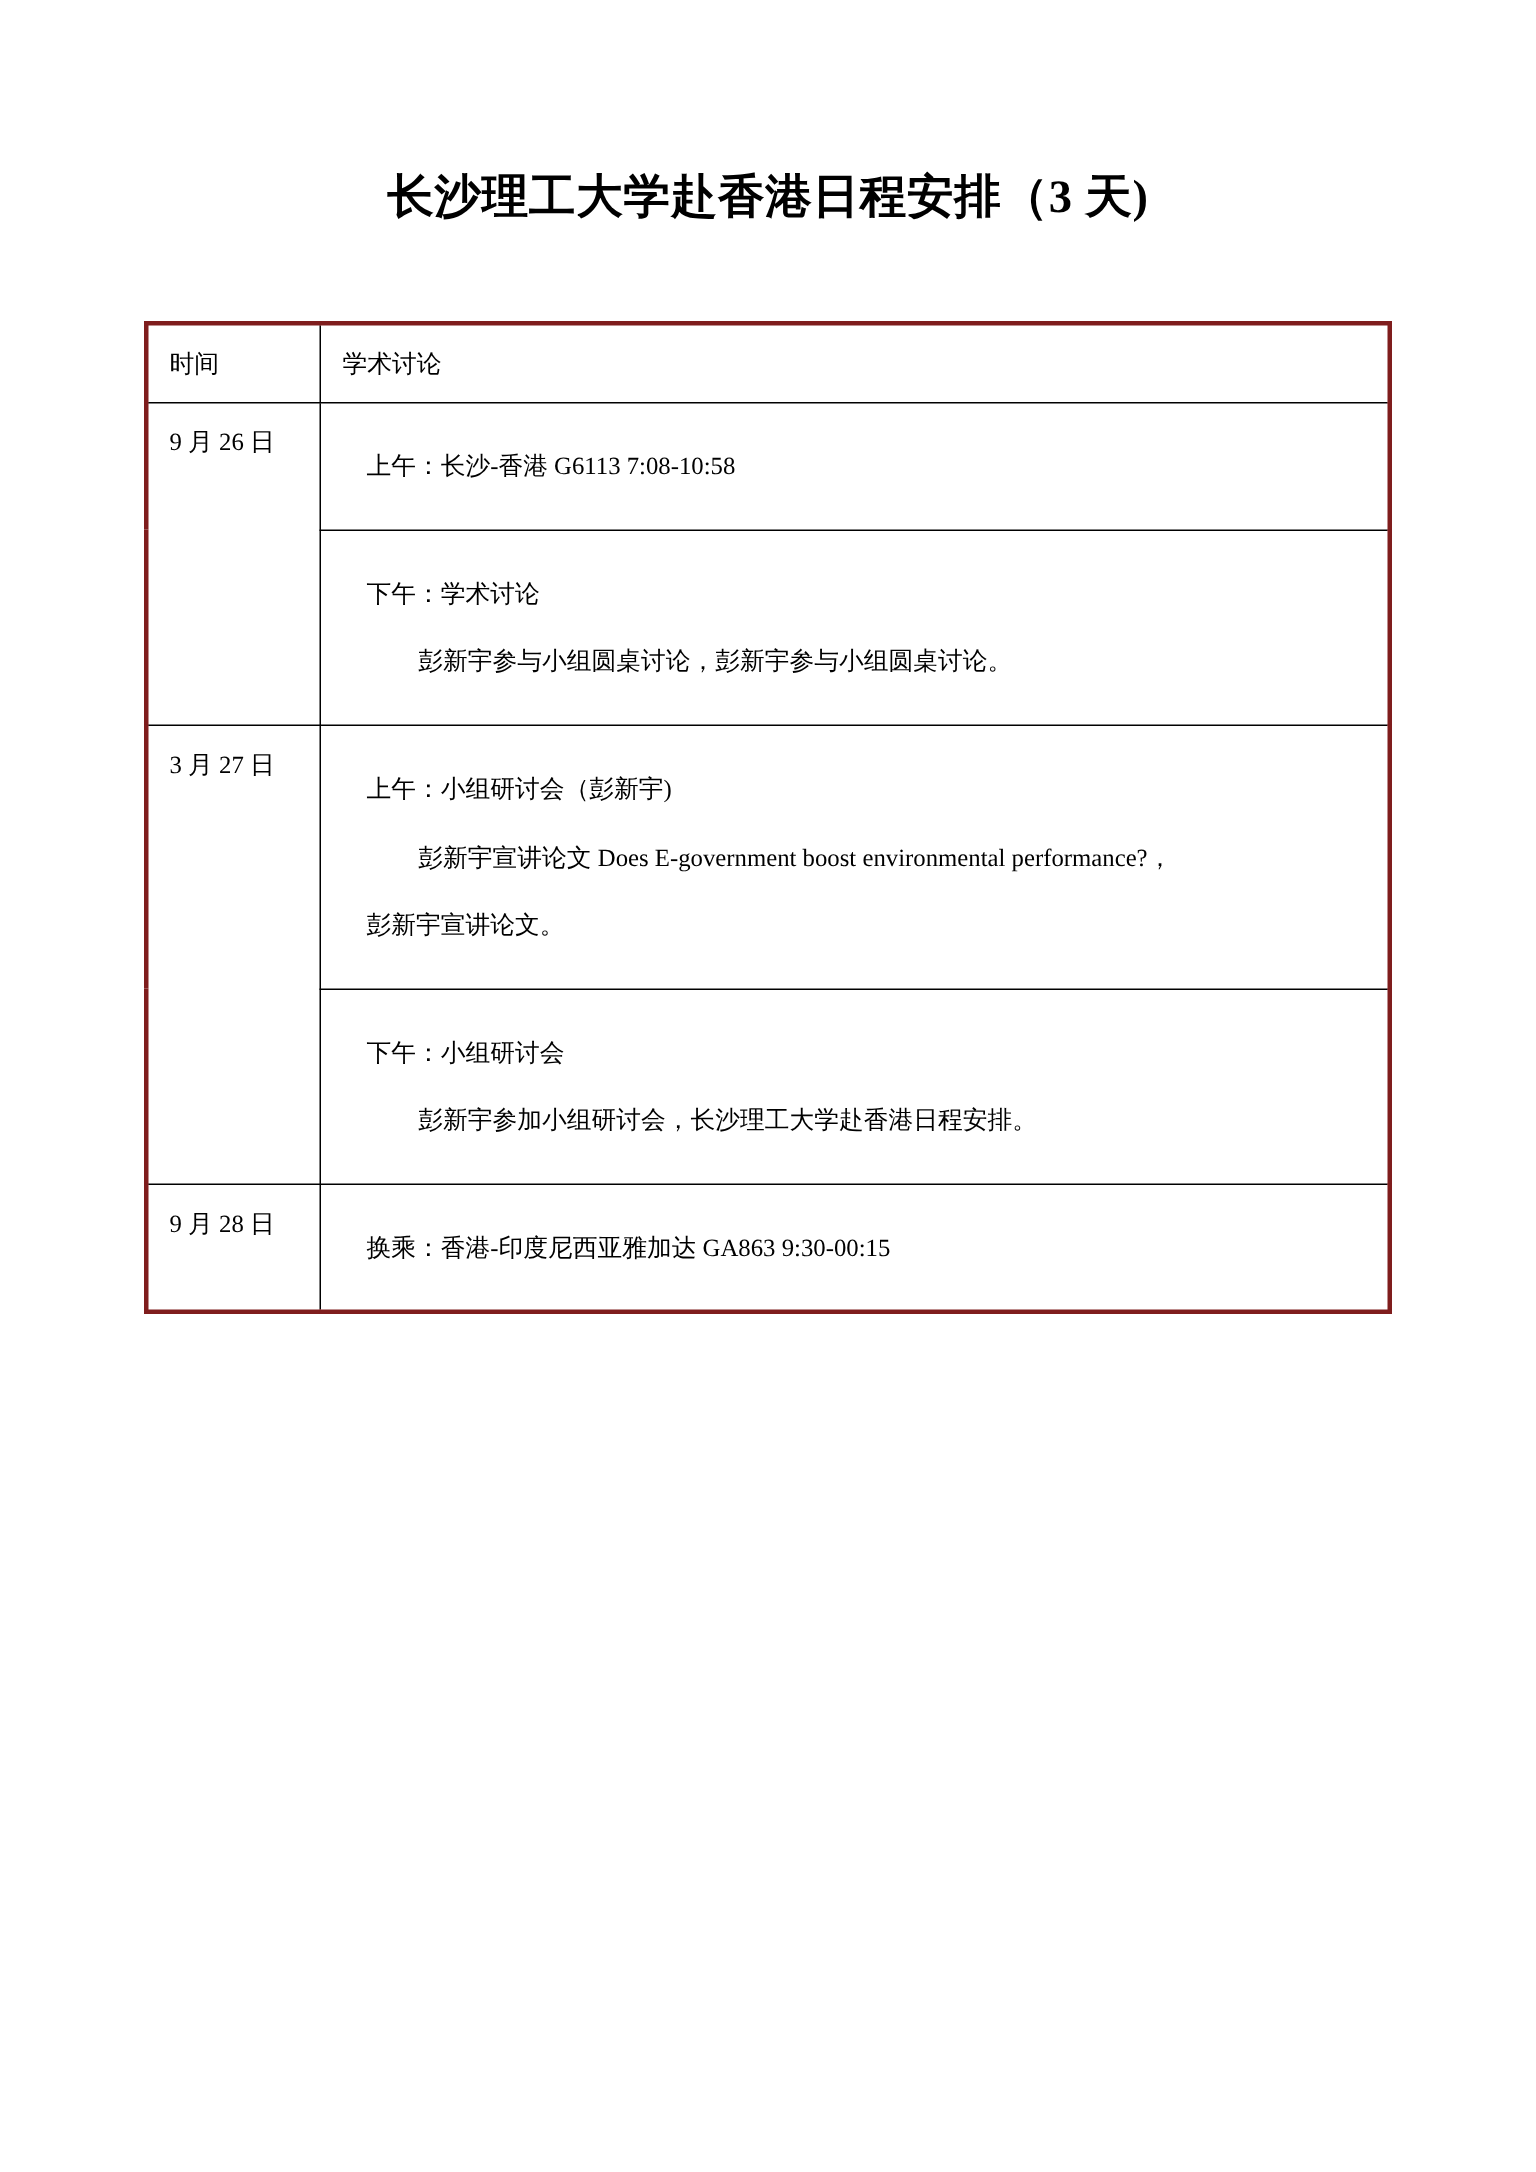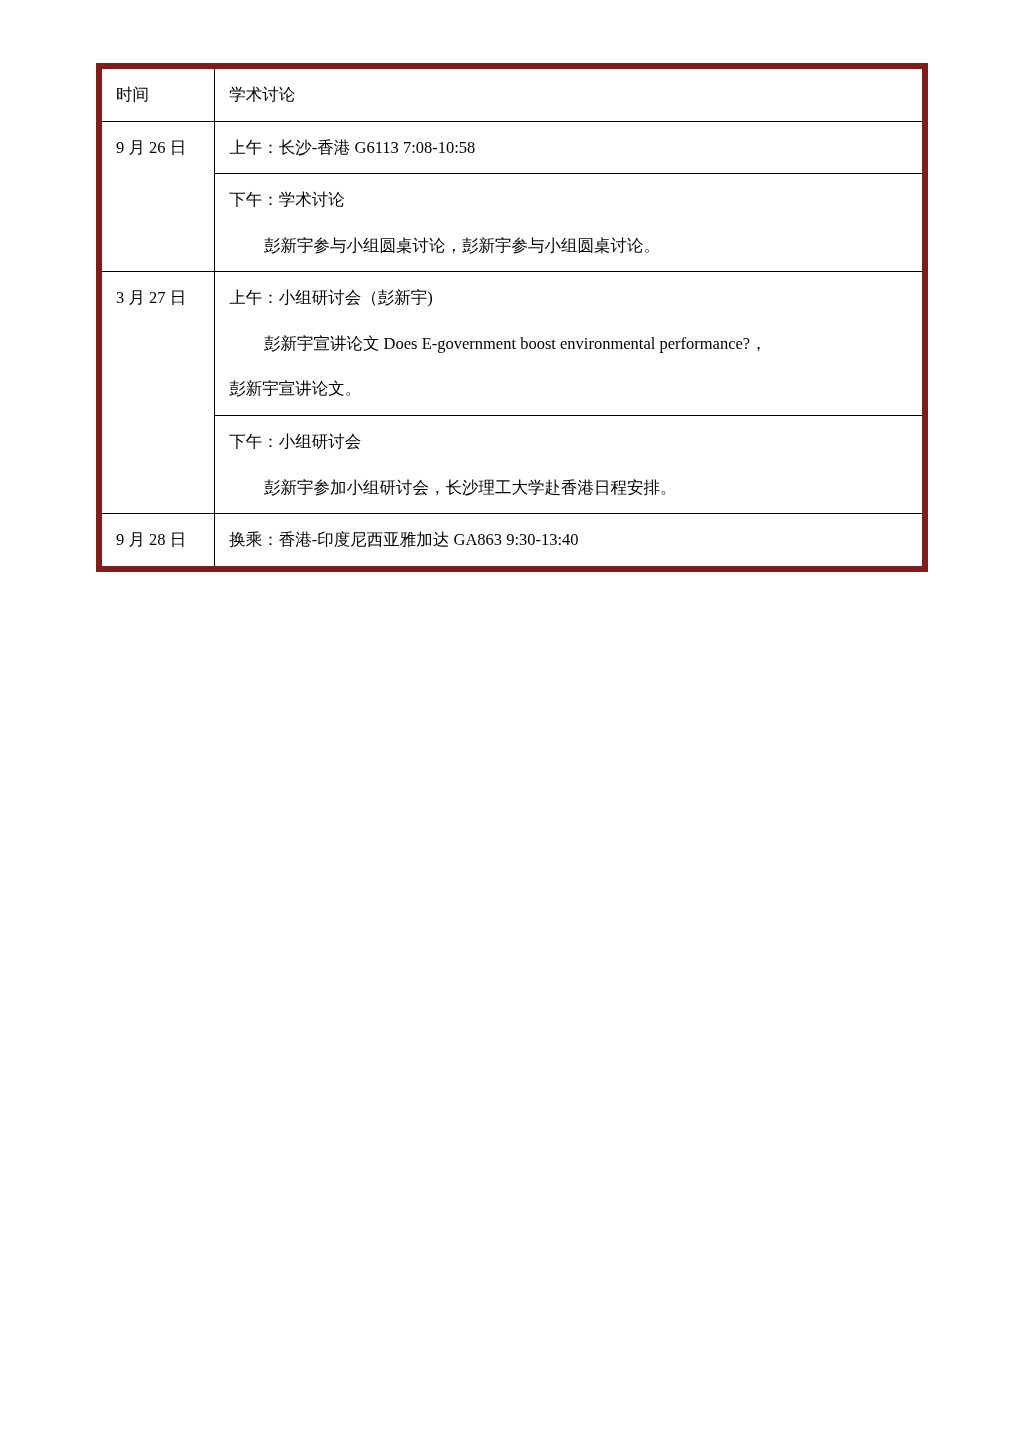--- a/index.html
+++ b/index.html
@@ -30,54 +30,55 @@
     margin: 0;
     padding-top: 112px;
     padding-bottom: 0;
     line-height: 1.25;
   }
   .schedule-table {
     border-collapse: collapse;
     table-layout: fixed;
     margin: 63px auto 0 auto;
     width: 832px;
-    border: 6px solid #7f1d1d;
+    border: 3px solid #7f1d1d;
   }
   .schedule-table td {
     border: 1px solid #000000;
     vertical-align: top;
     padding: 13px 12px 13px 14px;
     font-size: 16.5px;
     line-height: 1.55;
   }
   .col-time {
     width: 108px;
   }
   .col-content {
     width: 662px;
   }
   .cell-line {
-    margin: 0;
+    margin: 16px;
     white-space: nowrap;
   }
   .cell-line.indent {
     text-indent: 2.1em;
     margin-top: 20px;
     white-space: normal;
   }
   .cell-line.cont {
     margin-top: 20px;
     white-space: normal;
   }
 </style>
 </head>
 <body>
 
 <div class="page">
 
+  <h1 class="doc-title">长沙理工大学赴香港日程安排（3 天)</h1>
 
   <table class="schedule-table">
     <colgroup>
       <col class="col-time">
       <col class="col-content">
     </colgroup>
     <tbody>
       <tr>
         <td>时间</td>
         <td>学术讨论</td>
@@ -107,19 +108,19 @@
       <tr>
         <td>
           <p class="cell-line">下午：小组研讨会</p>
           <p class="cell-line indent">彭新宇参加小组研讨会，长沙理工大学赴香港日程安排。</p>
         </td>
       </tr>
 
       <tr>
         <td>9 月 28 日</td>
         <td>
-          <p class="cell-line">换乘：香港-印度尼西亚雅加达 GA863   9:30-13:40</p>
+          <p class="cell-line">换乘：香港-印度尼西亚雅加达 GA863   9:30-00:15</p>
         </td>
       </tr>
     </tbody>
   </table>
 
 </div>
 
 </body></html>

